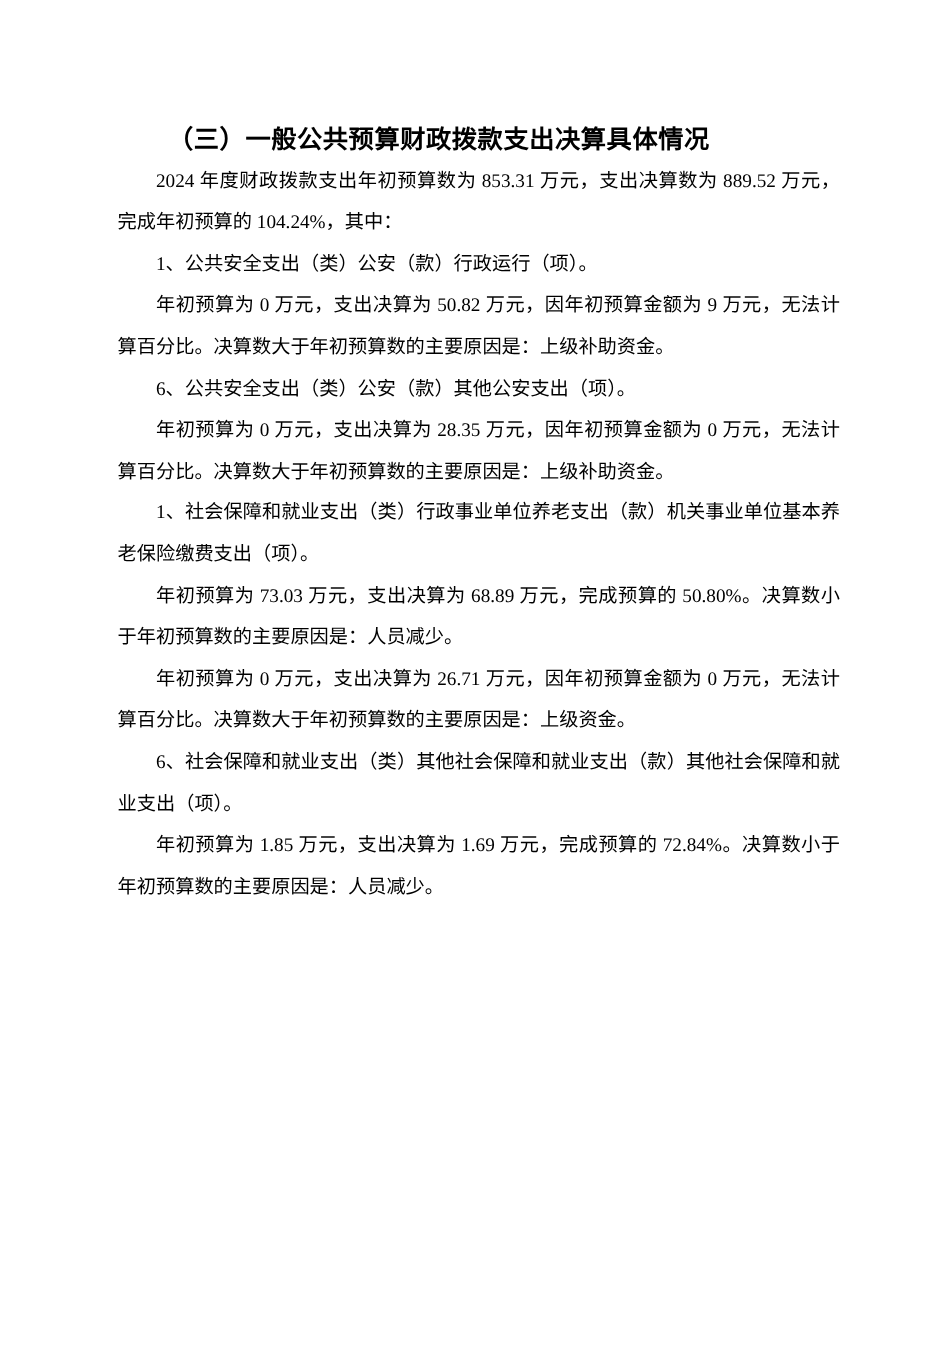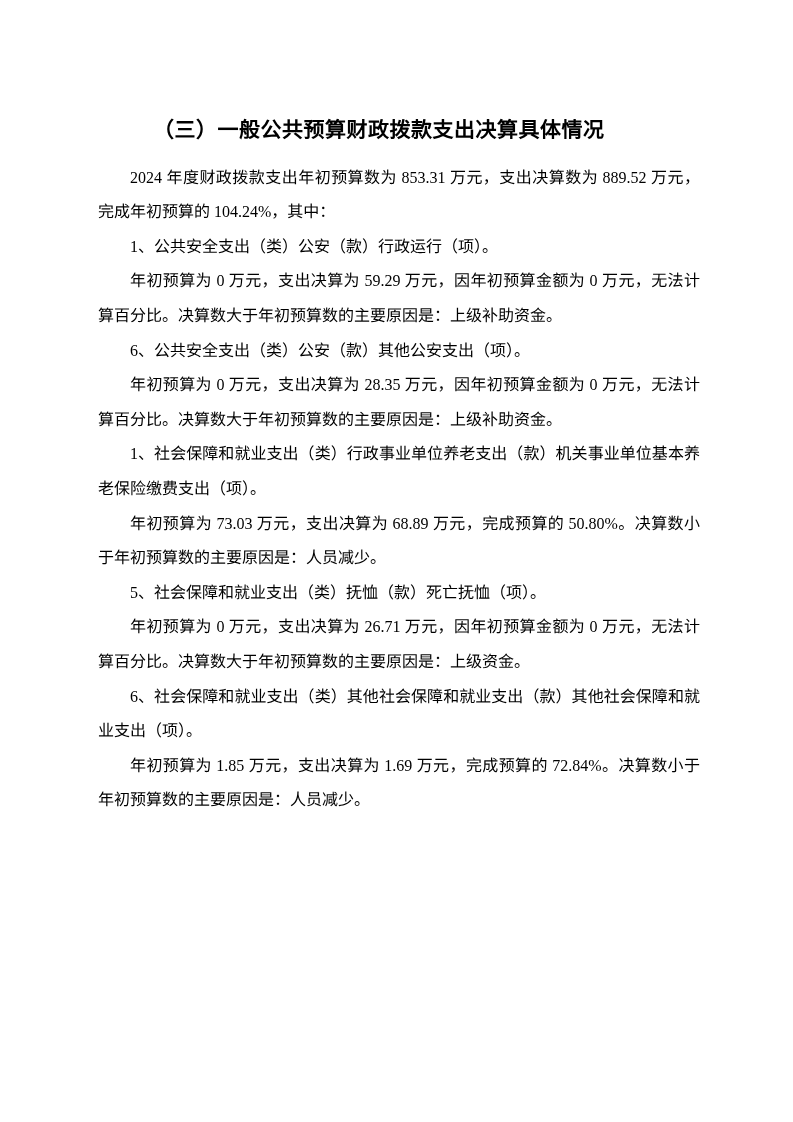--- a/index.html
+++ b/index.html
@@ -12,21 +12,21 @@
     width: 793px;
     height: 1122px;
     margin: 0 auto;
     background: #ffffff;
     color: #000000;
     box-sizing: border-box;
     padding: 100px 93px 0 98px;
     overflow: hidden;
   }
   .heading {
-    margin: 13px;
+    margin: 0;
     font-family: "Liberation Sans", "DejaVu Sans", sans-serif;
     font-weight: bold;
     font-size: 21px;
     line-height: 34.6px;
     text-indent: 2em;
     letter-spacing: 0.5px;
     white-space: nowrap;
   }
   .para {
     margin: 0;
@@ -40,22 +40,21 @@
   }
 </style>
 </head>
 <body>
 
 <div class="page">
   <h2 class="heading">（三）一般公共预算财政拨款支出决算具体情况</h2>
 
   <p class="para">2024 年度财政拨款支出年初预算数为 853.31 万元，支出决算数为 889.52 万元，完成年初预算的 104.24%，其中：</p>
   <p class="para">1、公共安全支出（类）公安（款）行政运行（项）。</p>
-  <p class="para">年初预算为 0 万元，支出决算为 59.29 万元，因年初预算金额为 0 万元，无法计算百分比。决算数大于年初预算数的主要原因是：上级补助资金。</p>
+  <p class="para">年初预算为 0 万元，支出决算为 50.82 万元，因年初预算金额为 9 万元，无法计算百分比。决算数大于年初预算数的主要原因是：上级补助资金。</p>
   <p class="para">6、公共安全支出（类）公安（款）其他公安支出（项）。</p>
   <p class="para">年初预算为 0 万元，支出决算为 28.35 万元，因年初预算金额为 0 万元，无法计算百分比。决算数大于年初预算数的主要原因是：上级补助资金。</p>
   <p class="para">1、社会保障和就业支出（类）行政事业单位养老支出（款）机关事业单位基本养老保险缴费支出（项）。</p>
   <p class="para">年初预算为 73.03 万元，支出决算为 68.89 万元，完成预算的 50.80%。决算数小于年初预算数的主要原因是：人员减少。</p>
-  <p class="para">5、社会保障和就业支出（类）抚恤（款）死亡抚恤（项）。</p>
   <p class="para">年初预算为 0 万元，支出决算为 26.71 万元，因年初预算金额为 0 万元，无法计算百分比。决算数大于年初预算数的主要原因是：上级资金。</p>
   <p class="para">6、社会保障和就业支出（类）其他社会保障和就业支出（款）其他社会保障和就业支出（项）。</p>
   <p class="para">年初预算为 1.85 万元，支出决算为 1.69 万元，完成预算的 72.84%。决算数小于年初预算数的主要原因是：人员减少。</p>
 </div>
 
 </body></html>

